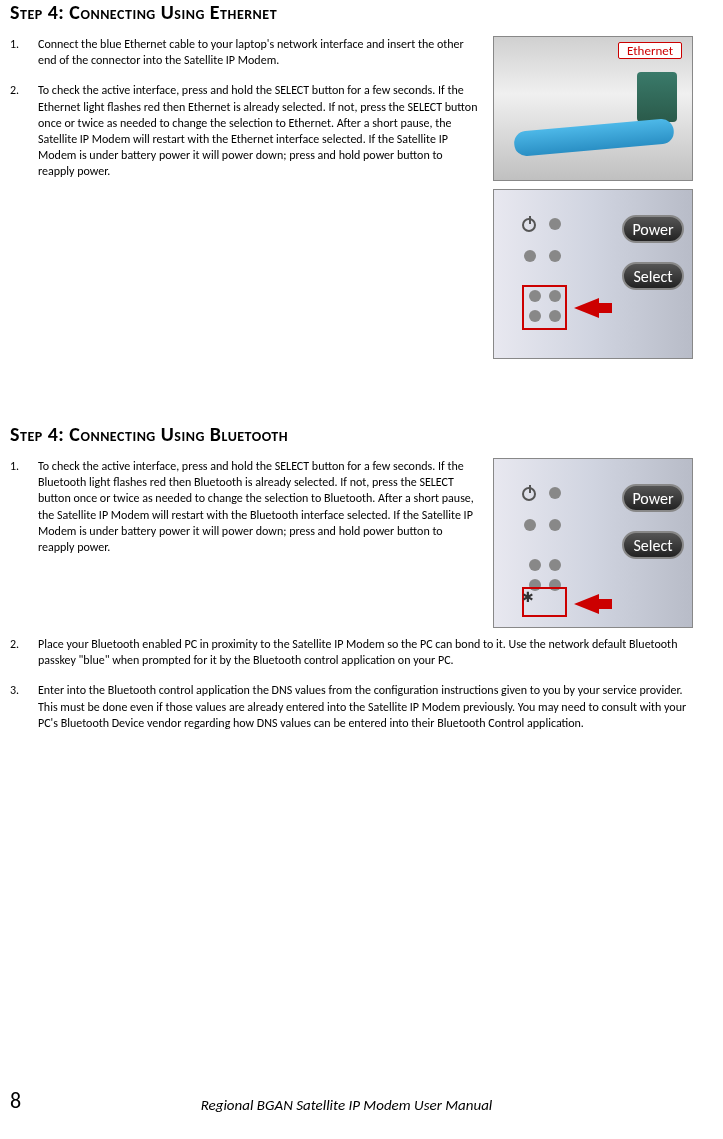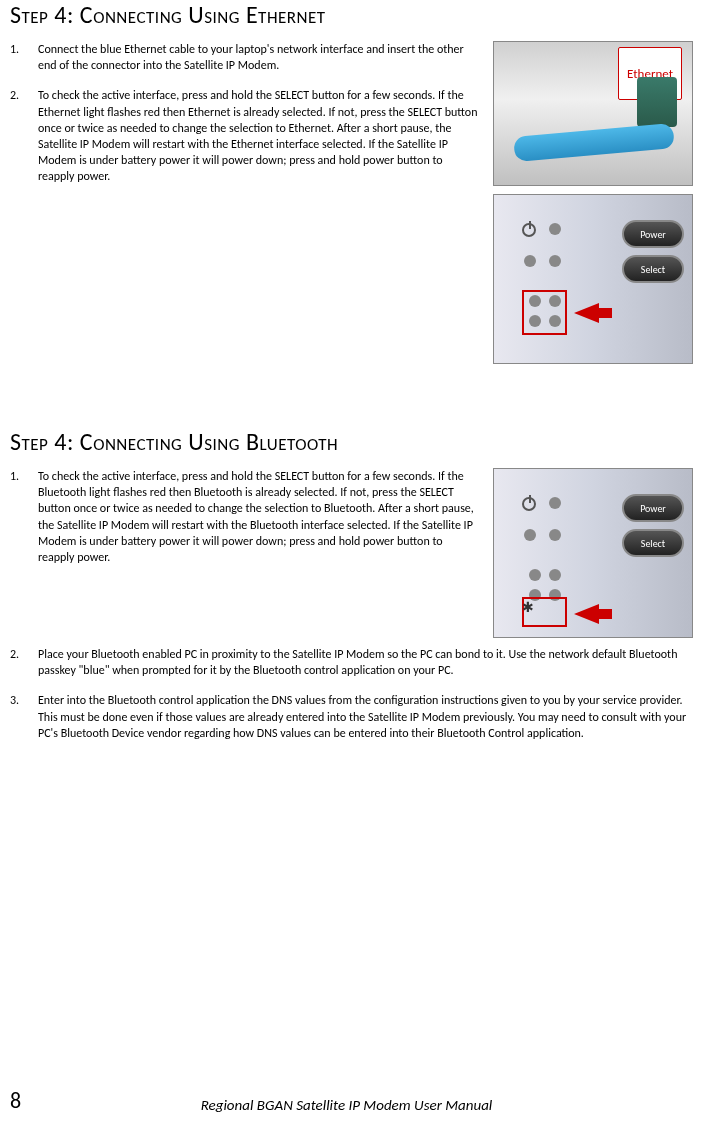--- a/index.html
+++ b/index.html
@@ -12,22 +12,22 @@
       min-height: 1139px;
       background: #fff;
       font-family: 'Gill Sans', 'Gill Sans MT', Calibri, sans-serif;
       padding: 0 30px 0 10px;
       position: relative;
     }
     .section {
       margin-bottom: 40px;
     }
     .section-heading {
-      font-size: 24px;
-      font-weight: normal;
+      font-size: 20px;
+      font-weight: bold;
       font-variant: small-caps;
       margin-bottom: 12px;
       letter-spacing: 0.5px;
     }
     .content-wrapper {
       display: flex;
       gap: 15px;
     }
     .list-area {
       flex: 1;
@@ -66,21 +66,21 @@
       background: linear-gradient(to bottom, #d0d0d0 0%, #f0f0f0 40%, #c0c0c0 100%);
     }
     .ethernet-label {
       position: absolute;
       top: 5px;
       right: 10px;
       background: #fff;
       border: 1px solid #cc0000;
       color: #cc0000;
       font-size: 13px;
-      padding: 18px 8px;
+      padding: 0 8px;
       border-radius: 2px;
     }
     .cable {
       position: absolute;
       bottom: 30px;
       left: 20px;
       width: 160px;
       height: 25px;
       background: linear-gradient(to bottom, #4db8e8, #2a8fc4);
       border-radius: 12px;
@@ -105,27 +105,27 @@
     }
     .modem-btn {
       position: absolute;
       right: 8px;
       width: 62px;
       height: 28px;
       background: linear-gradient(to bottom, #555, #222);
       border-radius: 14px;
       border: 2px solid #888;
       color: #fff;
-      font-size: 10px;
+      font-size: 16px;
       display: flex;
       align-items: center;
       justify-content: center;
     }
     .power-btn { top: 25px; }
-    .select-btn { top: 60px; }
+    .select-btn { top: 72px; }
     .red-sq {
       position: absolute;
       border: 2px solid #cc0000;
     }
     .sq1 { left: 28px; top: 95px; width: 45px; height: 45px; }
     .arrow-left {
       position: absolute;
       left: 80px;
       top: 108px;
       width: 0;

